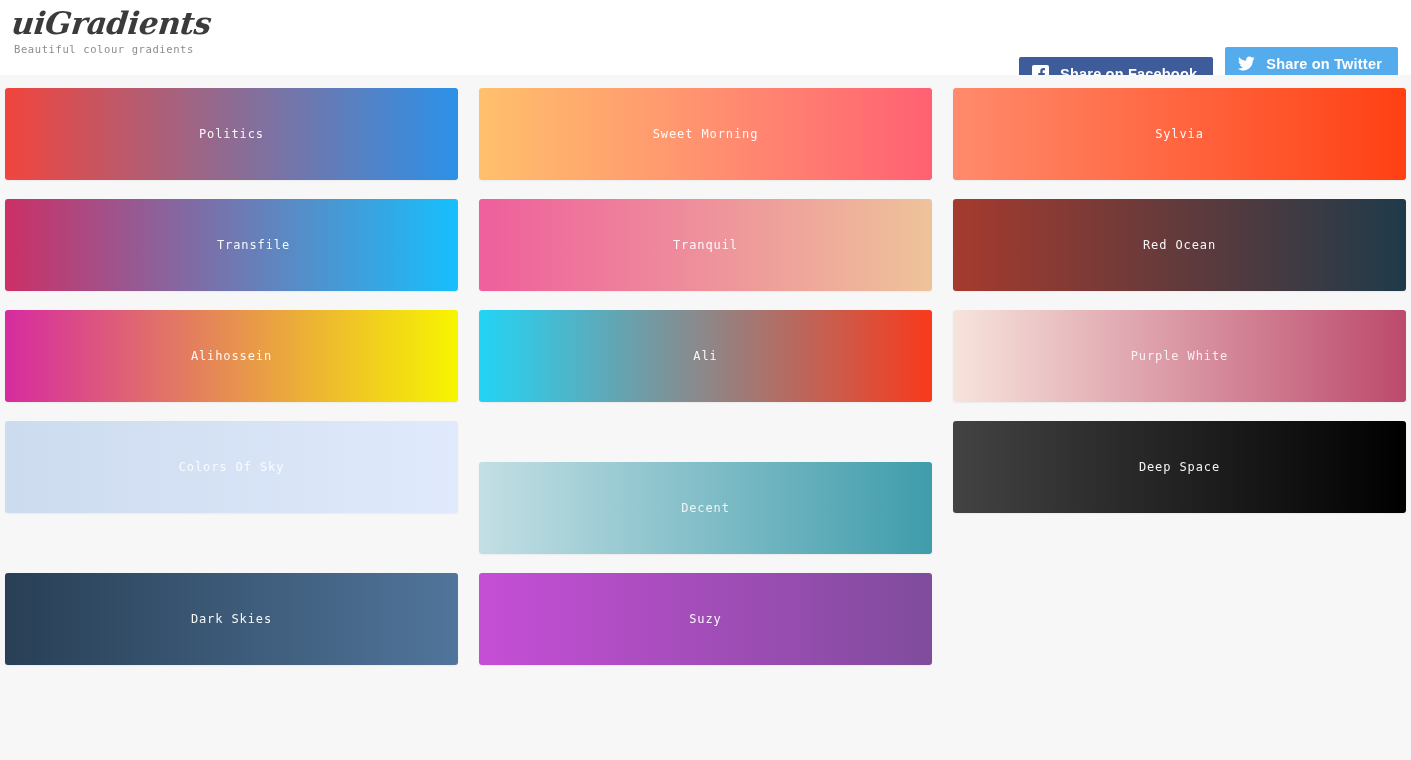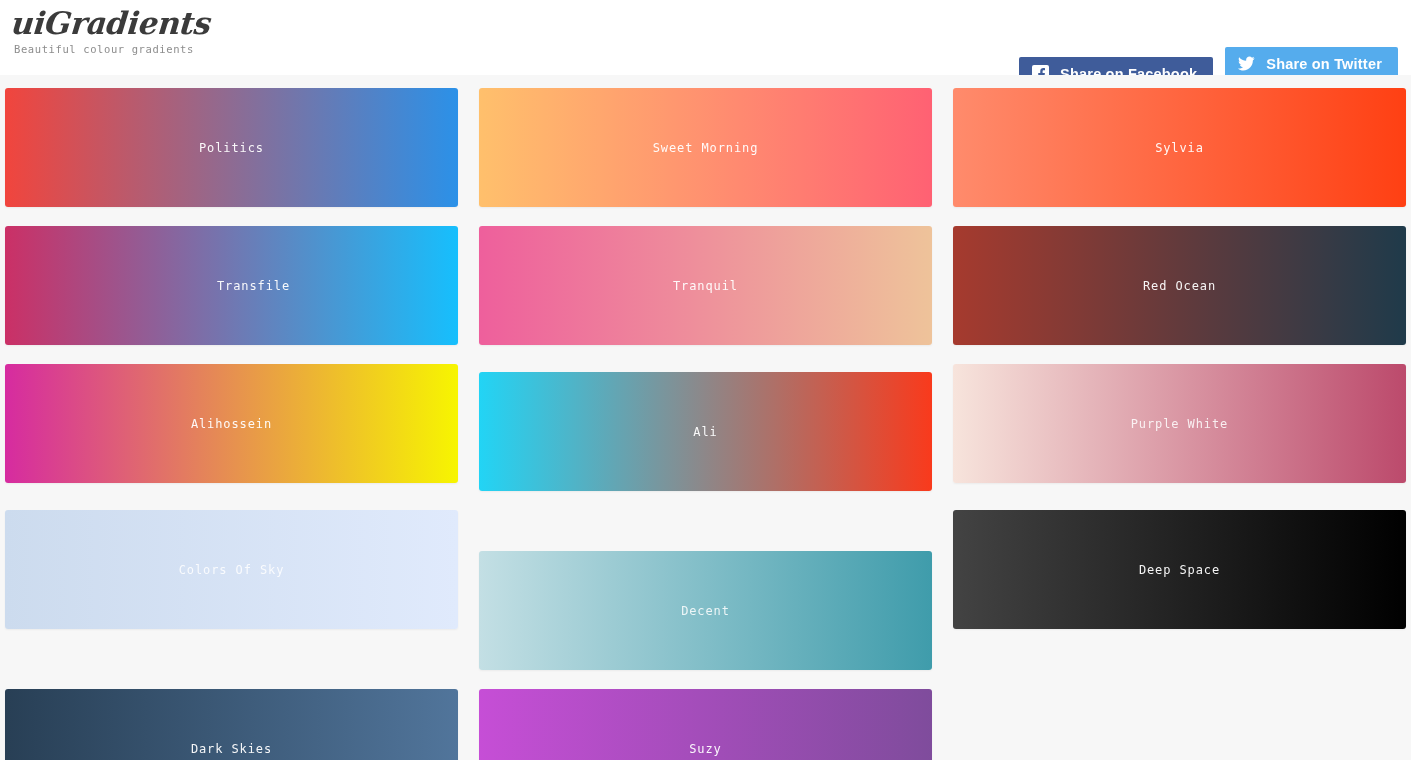--- a/index.html
+++ b/index.html
@@ -99,21 +99,21 @@
   .gradient-grid {
     display: grid;
     grid-template-columns: repeat(3, 1fr);
     column-gap: 21px;
     row-gap: 19px;
     padding: 13px 5px 0 5px;
   }
 
   .gradient-card {
     position: relative;
-    height: 119px;
+    height: 92px;
     border-radius: 3px;
     display: flex;
     align-items: center;
     justify-content: center;
     cursor: pointer;
     overflow: hidden;
     box-shadow: 0 1px 2px rgba(0,0,0,0.05);
   }
 
   .gradient-name {
@@ -183,21 +183,21 @@
   <div class="gradient-card" style="background: linear-gradient(90deg, rgb(238, 95, 156), rgb(238, 195, 154));">
     <span class="gradient-name">Tranquil</span>
   </div>
   <div class="gradient-card" style="background: linear-gradient(90deg, rgb(166, 58, 46), rgb(31, 58, 74));">
     <span class="gradient-name">Red Ocean</span>
   </div>
 
   <div class="gradient-card" style="background: linear-gradient(90deg, rgb(214, 43, 160), rgb(247, 245, 0));">
     <span class="gradient-name">Alihossein</span>
   </div>
-  <div class="gradient-card" style="background: linear-gradient(90deg, rgb(34, 212, 245), rgb(249, 58, 28)); margin-top: 8px;">
+  <div class="gradient-card" style="background: linear-gradient(90deg, rgb(34, 212, 245), rgb(249, 58, 28));">
     <span class="gradient-name">Ali</span>
   </div>
 
   <div class="gradient-card light-label" style="background: linear-gradient(90deg, rgb(247, 228, 220), rgb(188, 74, 108));">
     <span class="gradient-name">Purple White</span>
   </div>
   <div class="gradient-card light-label" style="background: linear-gradient(90deg, rgb(204, 219, 238), rgb(224, 234, 252));">
     <span class="gradient-name">Colors Of Sky</span>
   </div>
   <div class="gradient-card light-label" style="background: linear-gradient(90deg, rgb(195, 223, 228), rgb(63, 156, 171)); margin-top: 41px;">

